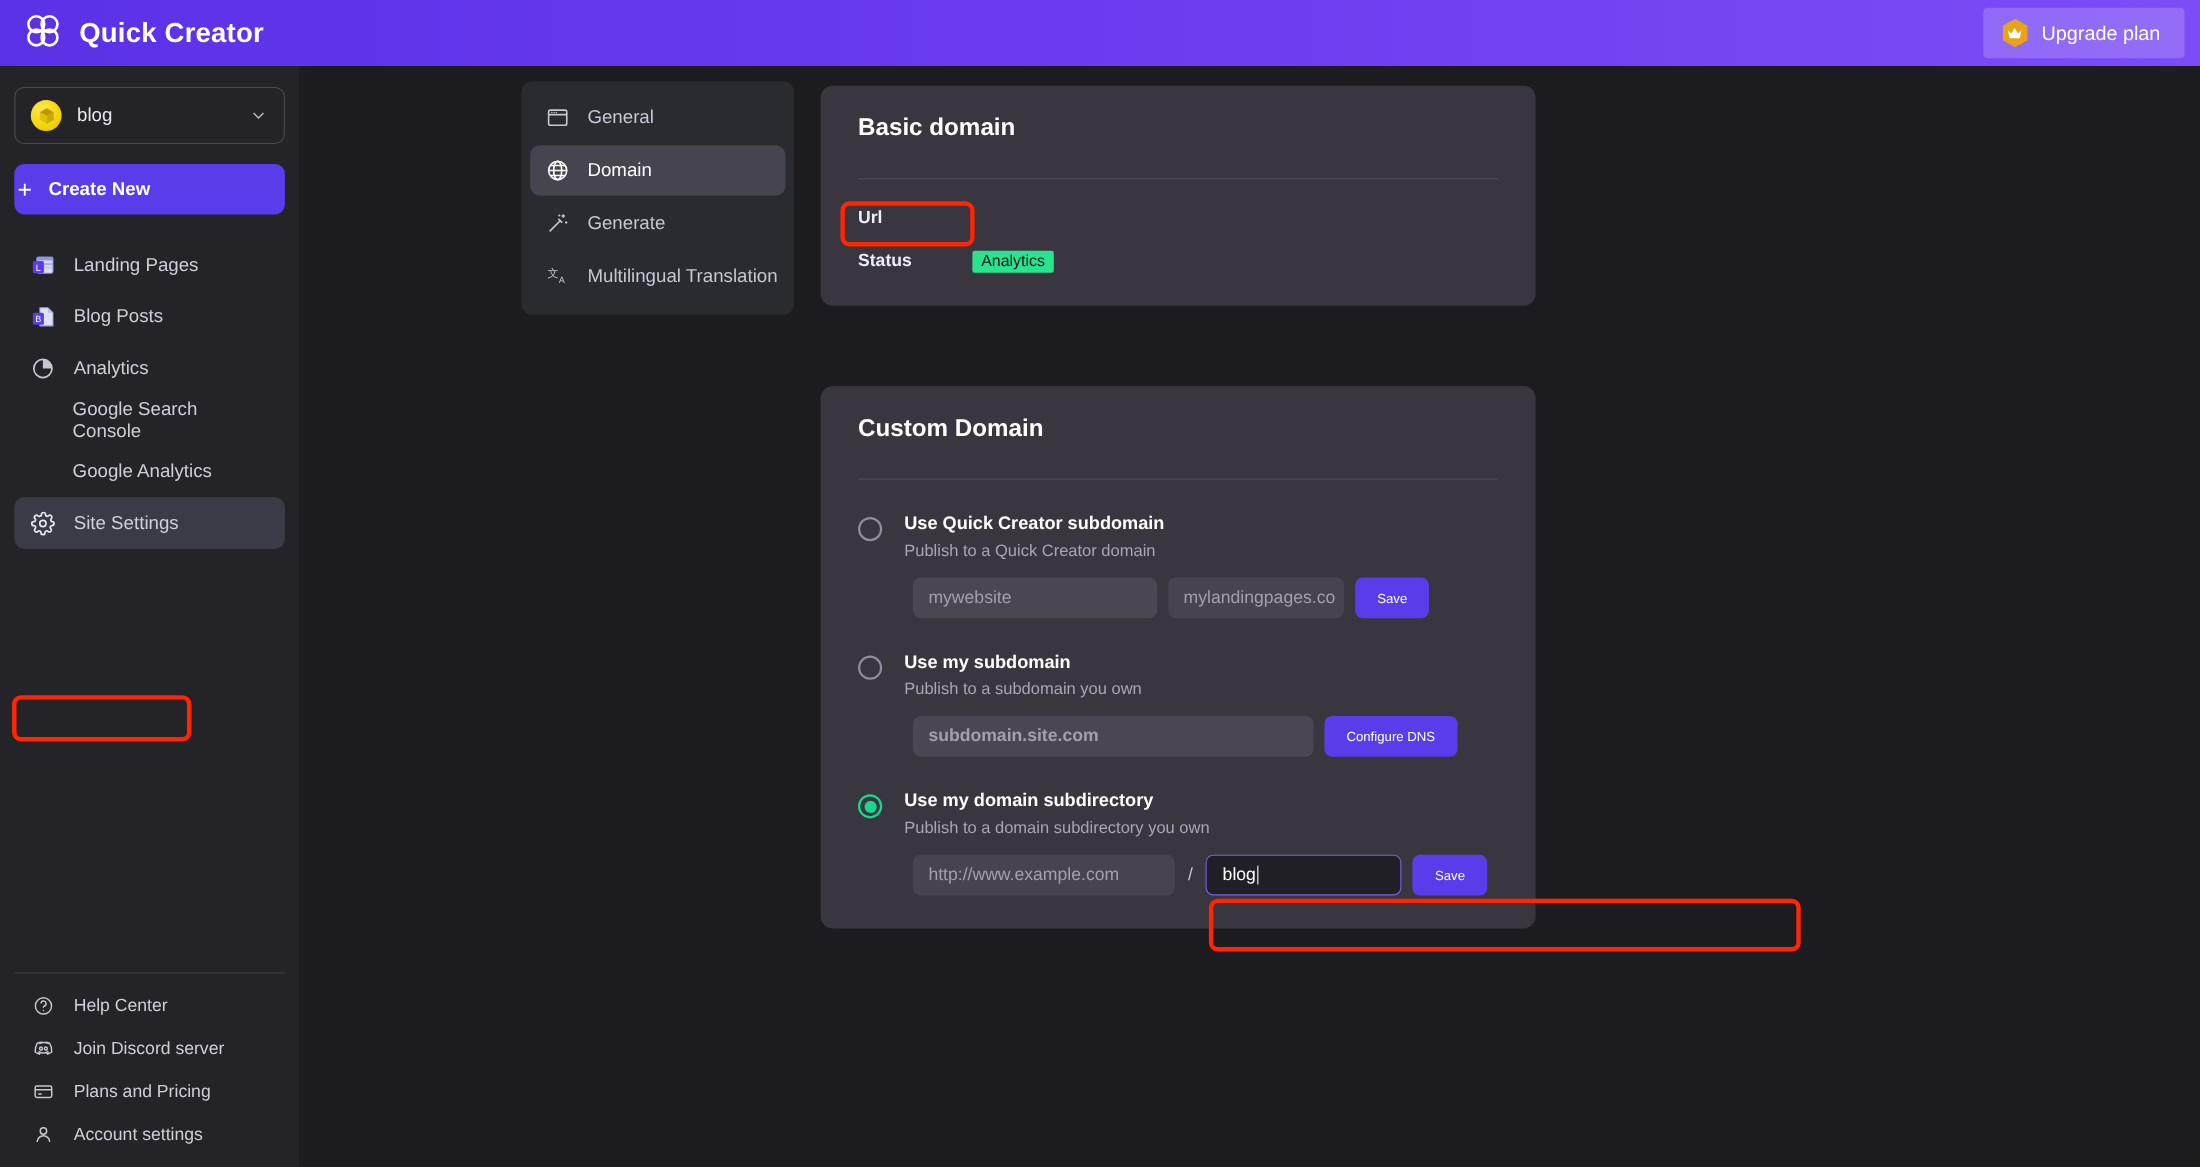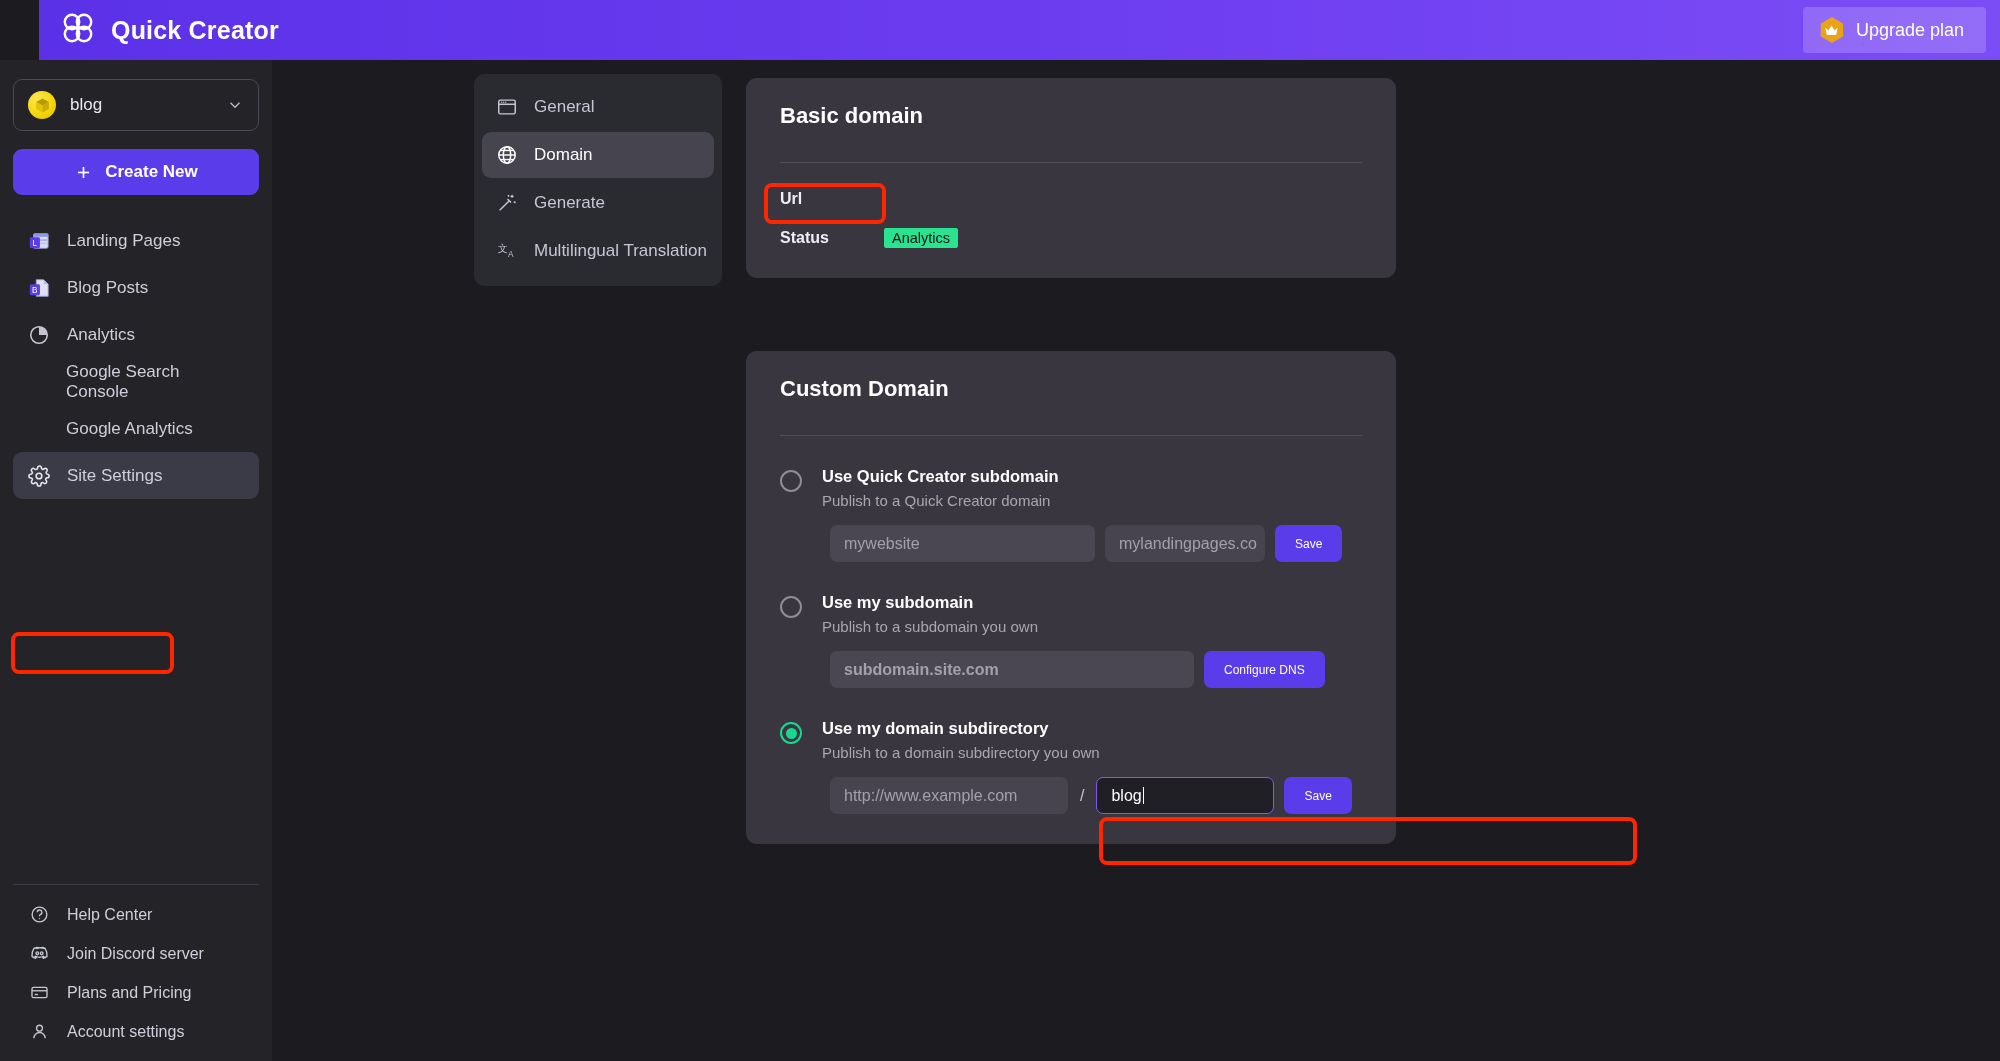--- a/index.html
+++ b/index.html
@@ -10,21 +10,20 @@
     overflow: hidden;
   }
   .app { position: relative; width: 2000px; height: 1061px; display: flex; flex-direction: column; }
 
   
   .topbar {
     height: 60px; flex: 0 0 60px;
     background: linear-gradient(90deg, #5b31e8 0%, #6d3df0 55%, #7b4df5 100%);
     display: flex; align-items: center; justify-content: space-between;
     padding: 0 14px 0 22px;
-    margin-left: 39px;
   }
   .brand { display: flex; align-items: center; gap: 16px; }
   .brand-title { color: #ffffff; font-size: 25px; font-weight: bold; letter-spacing: .2px; }
   .upgrade-btn {
     display: flex; align-items: center; gap: 11px;
     background: rgba(255,255,255,.18);
     border-radius: 4px; padding: 10px 22px 10px 16px;
     cursor: pointer;
   }
   .upgrade-label { color: #fff; font-size: 18px; }
@@ -54,21 +53,21 @@
     background: radial-gradient(circle at 35% 30%, #ffe84d 0%, #f3d408 60%, #d9bc04 100%);
     display: flex; align-items: center; justify-content: center; flex: 0 0 28px;
   }
   .avatar-yellow svg { width: 17px; height: 17px; }
   .site-name { color: #e9e9f0; font-size: 17px; flex: 1; }
   .chev { width: 18px; height: 18px; stroke: #b9b9c6; fill: none; stroke-width: 1.8; }
 
   .create-btn {
     margin: 18px 13px 0 13px; height: 46px;
     background: #5b3ceb; border-radius: 9px;
-    display: flex; align-items: center; justify-content: center; gap: 12px;
+    display: flex; align-items: center; gap: 12px;
     cursor: pointer;
   }
   .create-btn span { color: #fff; font-size: 17px; font-weight: bold; }
   .plus { width: 19px; height: 19px; stroke: #fff; stroke-width: 2.1; }
 
   .nav { margin-top: 22px; display: flex; flex-direction: column; }
   .nav-item {
     display: flex; align-items: center; gap: 16px;
     height: 47px; padding: 0 14px; margin: 0 13px; border-radius: 9px;
     color: #cfcfdb; font-size: 17px; cursor: pointer;
@@ -136,21 +135,21 @@
   .fld {
     background: #4a4753; border: none; border-radius: 7px;
     height: 37px; color: #dadae3; font-size: 16px; padding: 0 14px;
     font-family: "Liberation Sans", sans-serif; outline: none;
   }
   .fld::placeholder { color: #a3a0ad; }
   .fld.ghost { background: #474450; color: #a3a0ad; display: flex; align-items: center; }
   .fld.focused {
     background: #1f1f25; border: 1.6px solid #7c5cf0; color: #ffffff;
   }
-  .w-sub1 { width: 265px; }
+  .w-sub1 { width: 222px; }
   .w-sub2 { width: 160px; }
   .w-mysub { width: 364px; font-weight: bold; }
   .w-dir1 { width: 238px; }
   .w-dir2 { width: 178px; }
   .slash { color: #c8c5d2; font-size: 16px; padding: 0 2px; }
 
   .btn-primary {
     background: #5b3ceb; color: #fff; border: none; border-radius: 7px;
     height: 37px; padding: 0 20px; font-size: 12px; cursor: pointer;
     font-family: "Liberation Sans", sans-serif;

